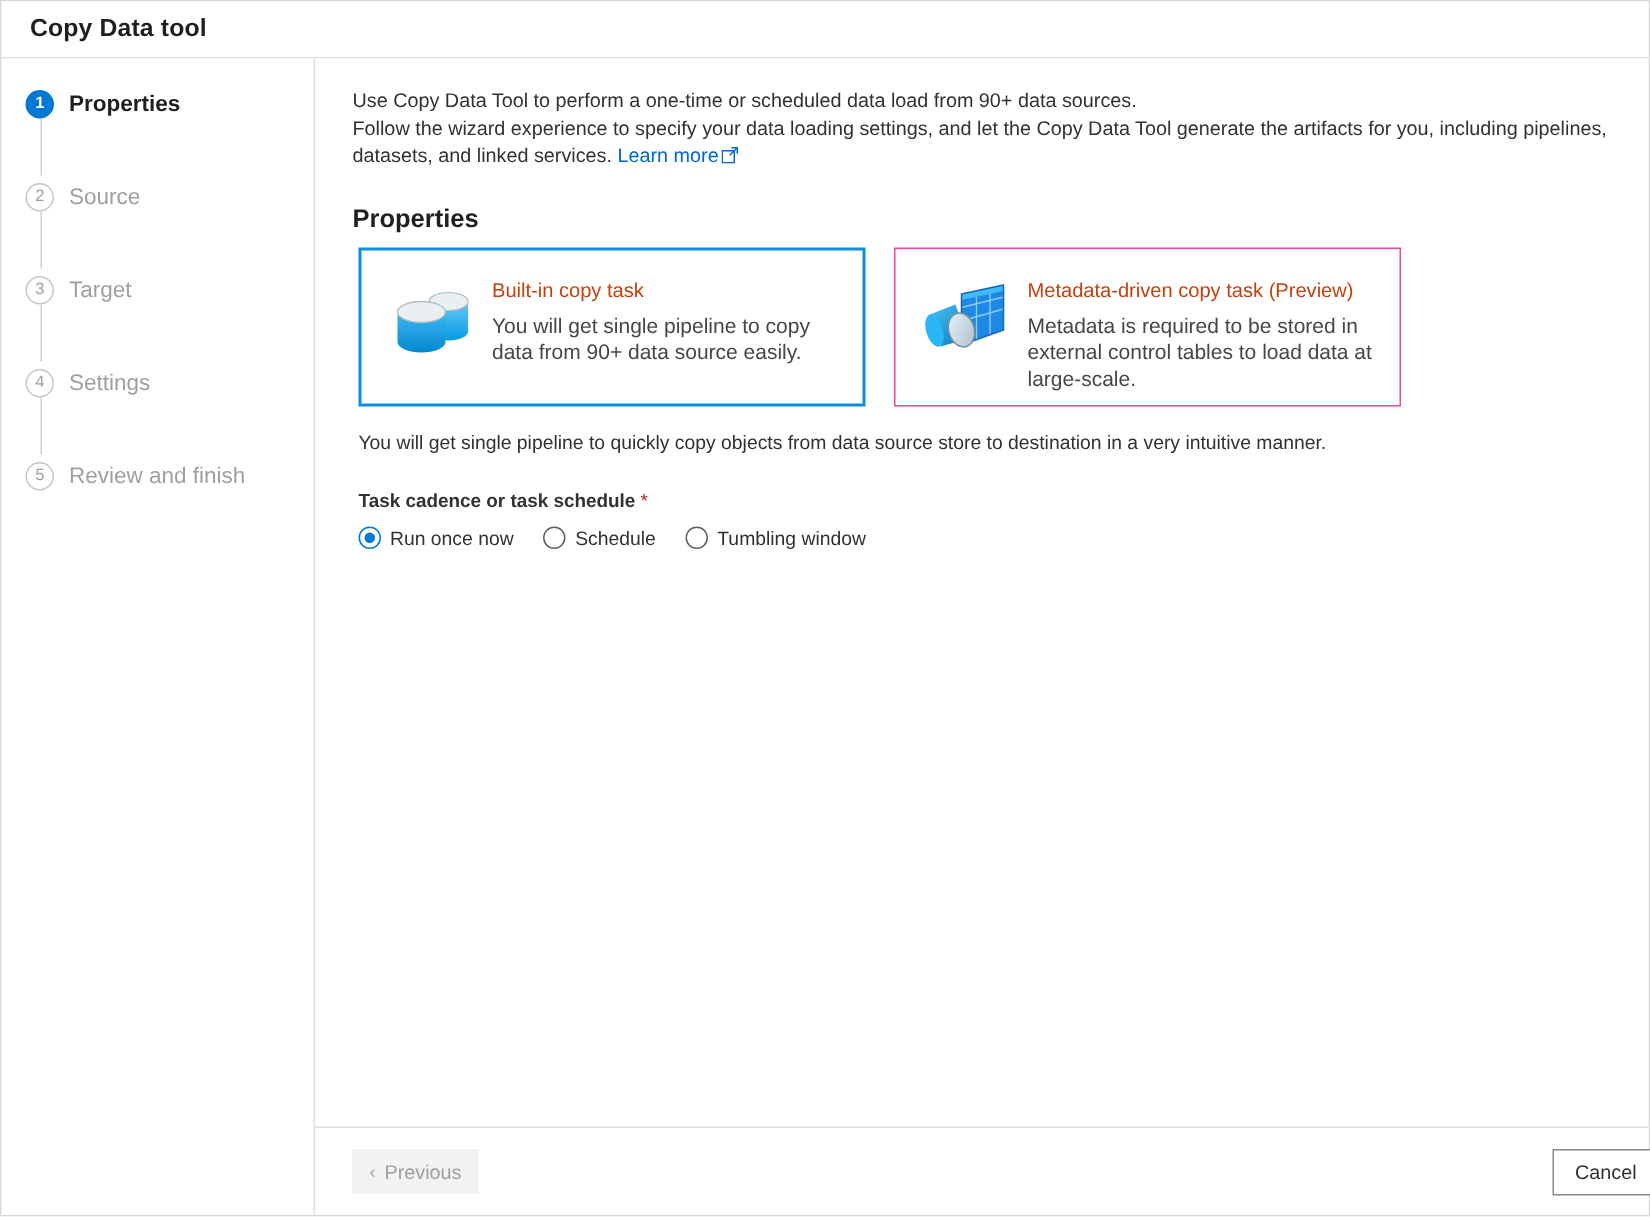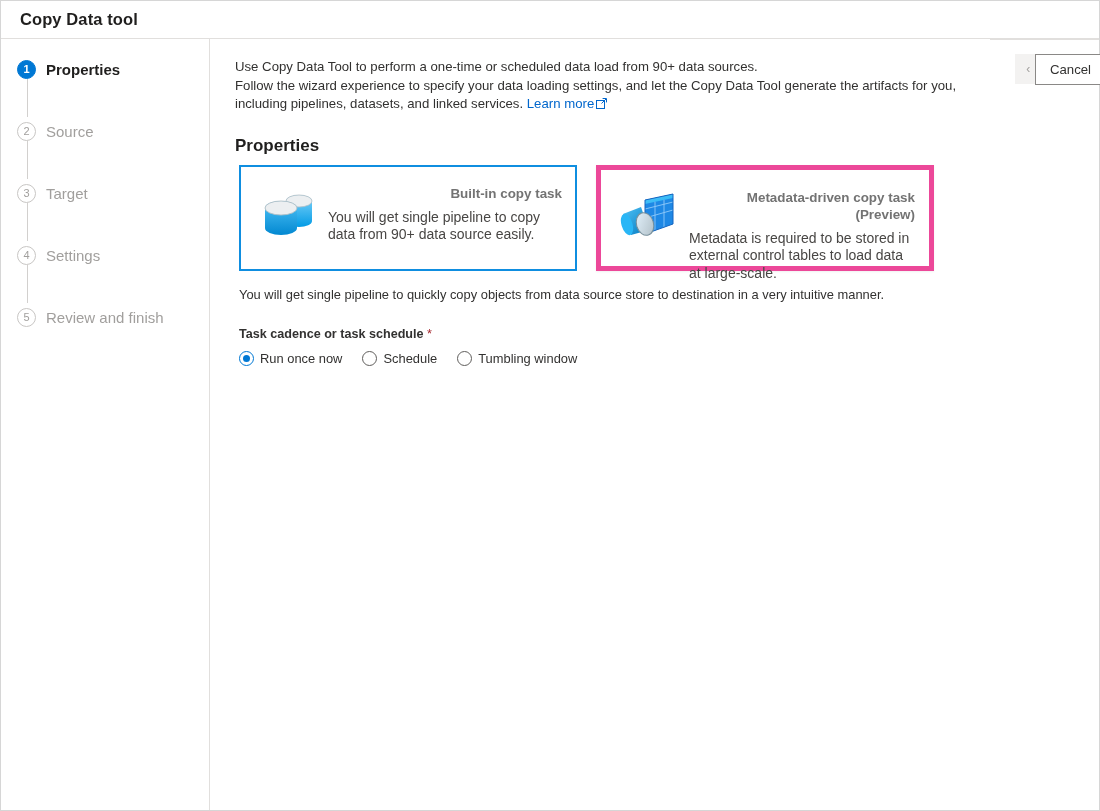--- a/index.html
+++ b/index.html
@@ -114,21 +114,21 @@
     font-weight: bold;
   }
   .step.inactive .step-label {
     color: #a19f9d;
   }
 
   
   .main {
     flex: 1;
     display: flex;
-    flex-direction: row;
+    flex-direction: column;
     min-width: 0;
     background: #ffffff;
   }
   .main-content {
     flex: 1;
     padding: 19px 0 0 25px;
     min-height: 0;
     overflow: hidden;
   }
 
@@ -184,39 +184,38 @@
     display: flex;
     align-items: flex-start;
     padding: 17px 14px 14px 17px;
     cursor: pointer;
   }
   .card.selected {
     border: 1px solid #0f8ee0;
     box-shadow: 0 0 0 1px #0f8ee0 inset;
   }
   .card.unselected {
-    border: 5px solid #ec4899;
+    border: 1px solid #ec4899;
     box-shadow: 0 1px 2px rgba(0,0,0,.06);
   }
   .card-icon {
     width: 62px;
     min-width: 62px;
     height: 60px;
     display: flex;
     align-items: center;
     justify-content: center;
     margin-top: 2px;
   }
   .card-body { padding-left: 9px; padding-top: 2px; }
   .card-title {
     font-size: 13.4px;
-    font-weight: bold;
-    color: #737373;
+    font-weight: normal;
+    color: #c2410c;
     line-height: 17px;
-    text-align: right;
   }
   .card-desc {
     font-size: 14px;
     color: #484644;
     line-height: 17.5px;
     margin-top: 7px;
     max-width: 235px;
   }
 
   .helper-text {

